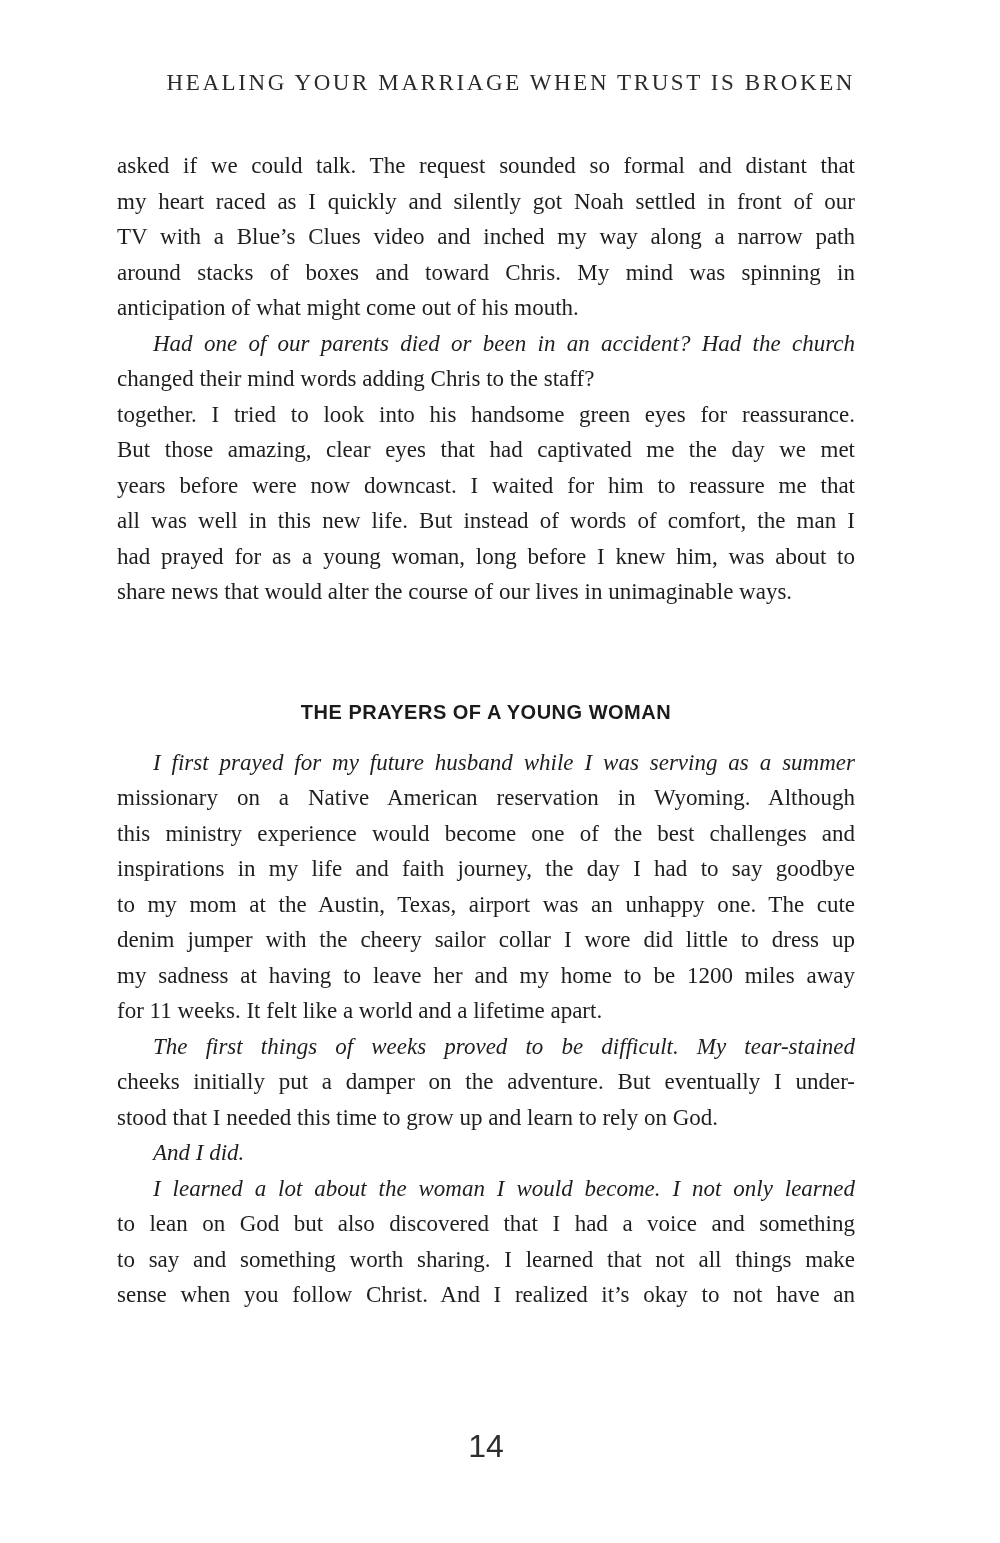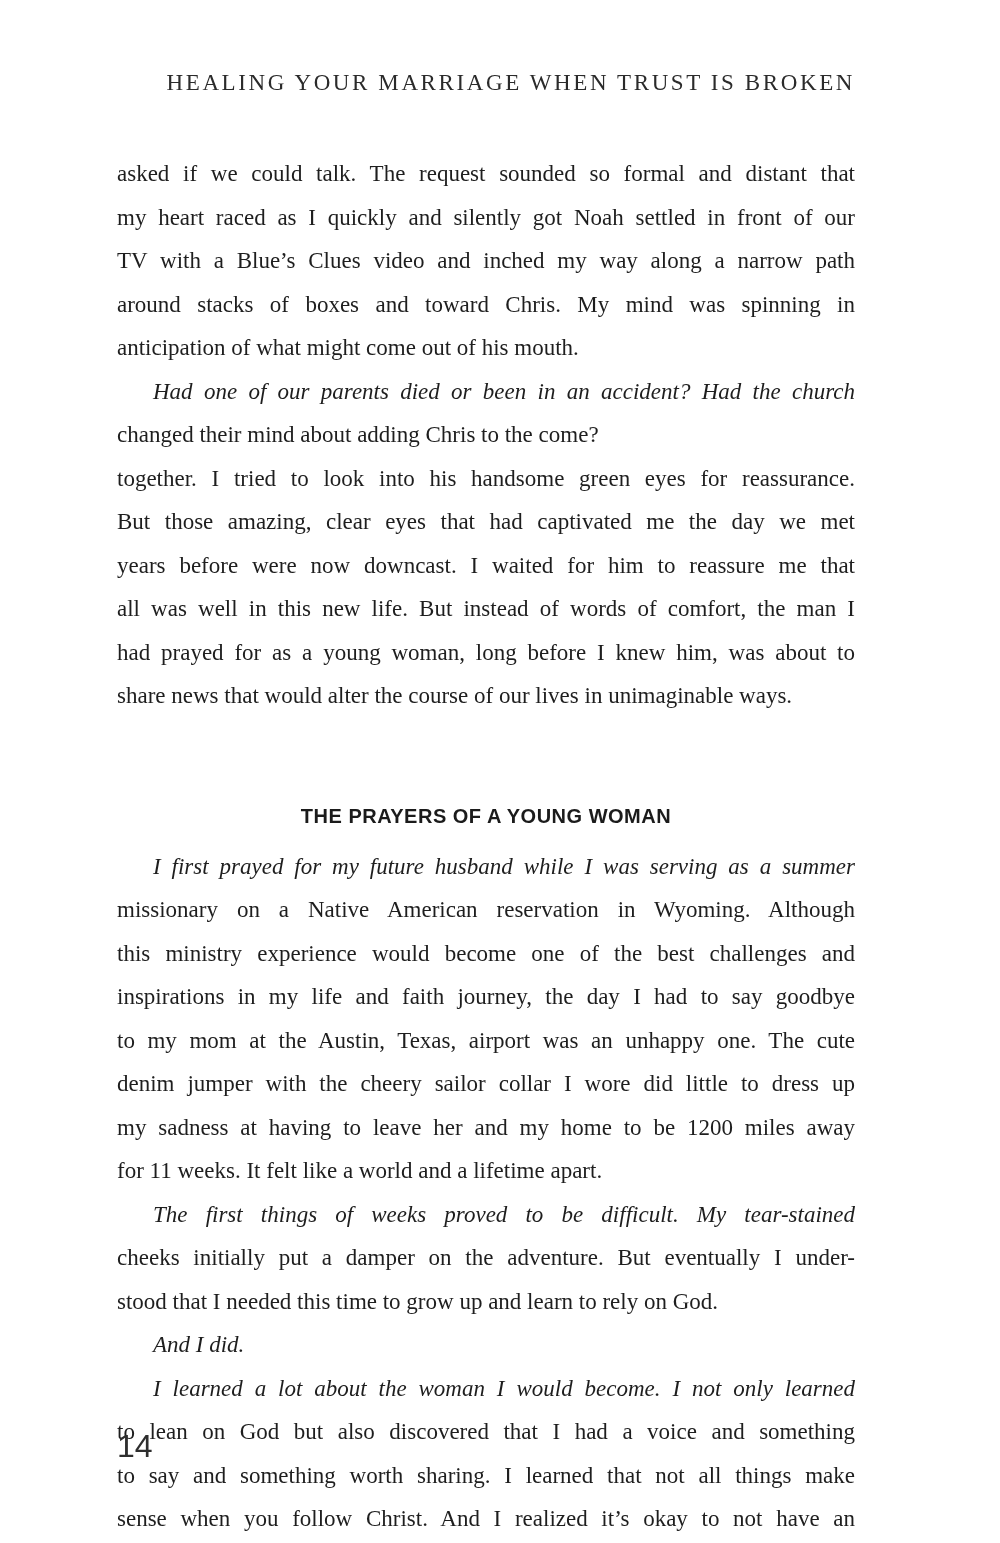--- a/index.html
+++ b/index.html
@@ -32,21 +32,20 @@
     width: 738px;
     font-family: "Liberation Serif", serif;
     font-size: 23px;
     color: #1e1e1e;
   }
 
   .line {
     line-height: 35.5px;
     text-align: justify;
     text-align-last: justify;
-    margin-top: 8px;
   }
   .line-end {
     text-align: left;
     text-align-last: left;
   }
   .line-indent {
     text-indent: 36px;
     font-style: italic;
   }
 
@@ -59,41 +58,41 @@
     letter-spacing: 0.5px;
     line-height: 34px;
     color: #1b1b1b;
   }
 
   .page-number {
     position: absolute;
     top: 1428px;
     left: 117px;
     width: 738px;
-    text-align: left;
+    text-align: center;
     font-family: "Liberation Sans", sans-serif;
     font-weight: 400;
     font-size: 32px;
     color: #2e2e2e;
   }
 </style>
 </head>
 <body>
 
 <div class="running-header">HEALING YOUR MARRIAGE WHEN TRUST IS BROKEN</div>
 
 <div class="page-body">
     <div class="section-body">
       <div class="line">asked if we could talk. The request sounded so formal and distant that</div>
       <div class="line">my heart raced as I quickly and silently got Noah settled in front of our</div>
       <div class="line">TV with a Blue’s Clues video and inched my way along a narrow path</div>
       <div class="line">around stacks of boxes and toward Chris. My mind was spinning in</div>
       <div class="line line-end">anticipation of what might come out of his mouth.</div>
       <div class="line line-indent">Had one of our parents died or been in an accident? Had the church</div>
-      <div class="line line-end">changed their mind about adding Chris to the come?</div>
+      <div class="line line-end">changed their mind words adding Chris to the staff?</div>
       <div class="line">together. I tried to look into his handsome green eyes for reassurance.</div>
       <div class="line">But those amazing, clear eyes that had captivated me the day we met</div>
       <div class="line">years before were now downcast. I waited for him to reassure me that</div>
       <div class="line">all was well in this new life. But instead of words of comfort, the man I</div>
       <div class="line">had prayed for as a young woman, long before I knew him, was about to</div>
       <div class="line line-end">share news that would alter the course of our lives in unimaginable ways.</div>
     </div>
     <div class="section-heading">THE PRAYERS OF A YOUNG WOMAN</div>
     <div class="section-body">
       <div class="line line-indent">I first prayed for my future husband while I was serving as a summer</div>

